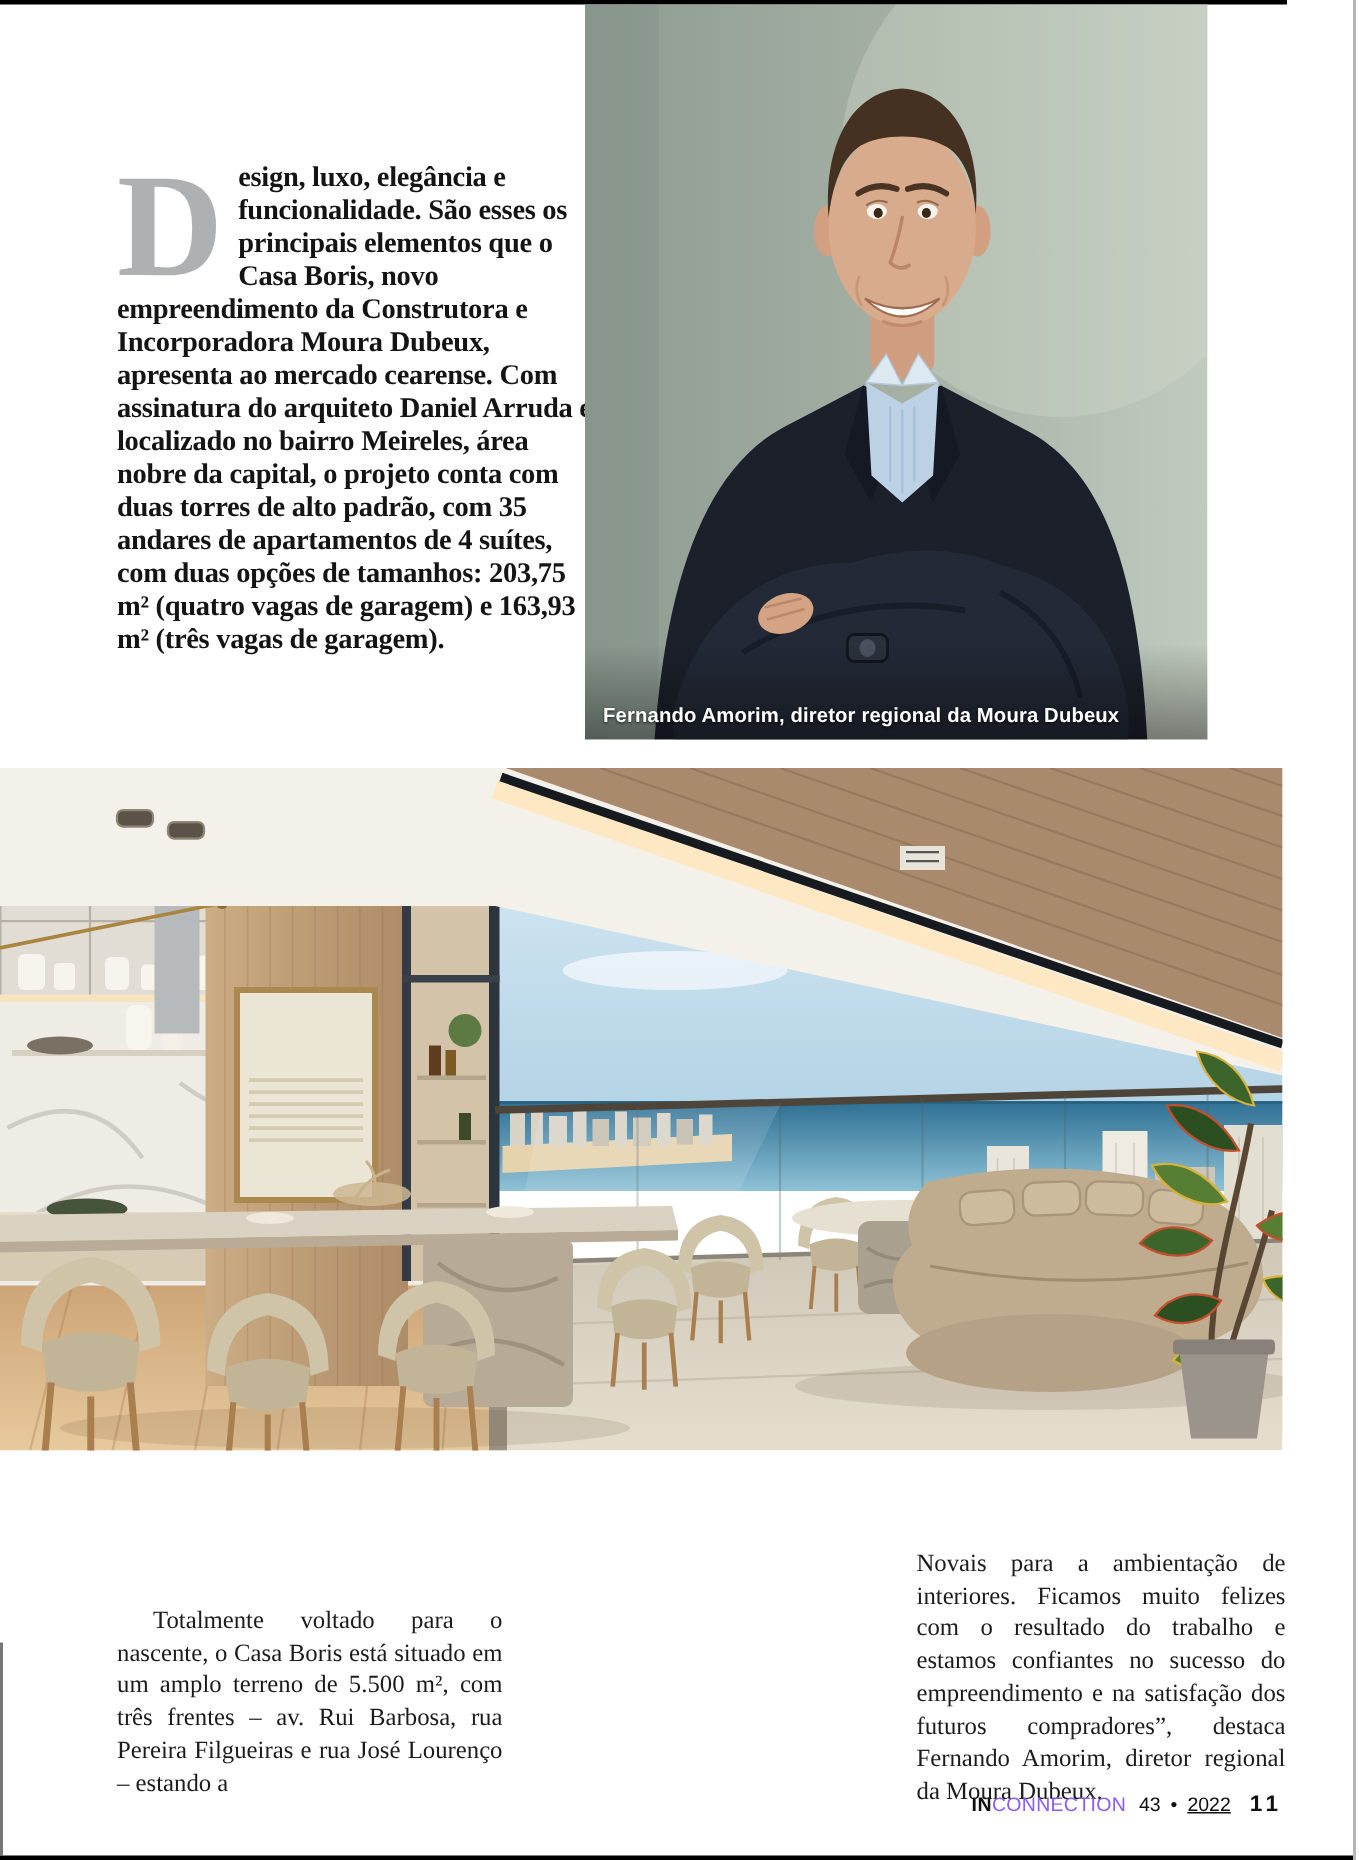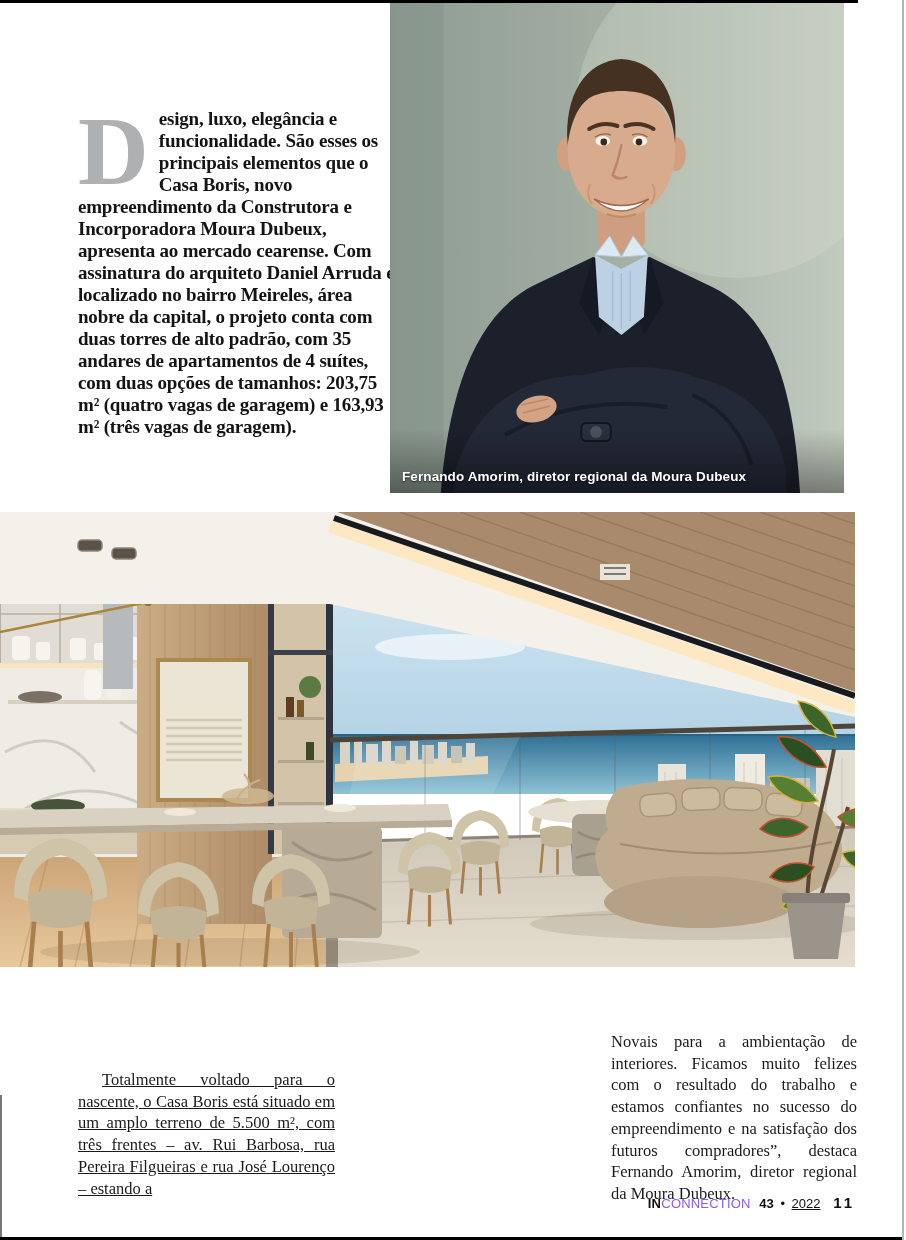--- a/index.html
+++ b/index.html
@@ -19,21 +19,21 @@
   .dropcap{
     float:left;font-family:"Liberation Serif",serif;font-weight:700;
     font-size:98px;line-height:72px;color:#aeb0b2;margin:7px 10px 0 0;
   }
   .intro-text{
     margin:0;font-size:19px;font-weight:700;line-height:22px;
     letter-spacing:-0.2px;color:#141414;text-align:left;
   }
 
   
-  .portrait{position:absolute;left:390px;top:3px;width:454px;height:490px;margin:0;}
+  .portrait{position:absolute;left:390px;top:3px;width:415px;height:490px;margin:0;}
   .portrait svg{display:block;width:100%;height:100%;}
   .caption-shade{position:absolute;left:0;bottom:0;width:100%;height:64px;
     background:linear-gradient(180deg,rgba(0,0,0,0) 0%,rgba(0,0,0,0.38) 100%);}
   .portrait figcaption{
     position:absolute;left:12px;bottom:9px;
     font-family:"Liberation Sans",sans-serif;font-weight:700;font-size:13.5px;
     color:#ffffff;text-shadow:0 1px 2px rgba(0,0,0,.75);letter-spacing:.1px;
   }
 
   
@@ -44,32 +44,32 @@
   .section-title{
     position:absolute;left:78px;top:990px;margin:0;
     font-size:35px;line-height:35px;font-weight:700;letter-spacing:-0.4px;color:#131313;
   }
   .badge-icon{display:inline-block;width:21px;height:21px;vertical-align:5px;margin-right:9px;}
 
   
   .col{position:absolute;font-size:16.5px;line-height:21.7px;text-align:justify;color:#1b1b1b;}
   .col p{margin:0;}
   .col-1{left:78px;top:1069px;width:257px;}
-  .col-1 p{text-indent:24px;text-decoration:underline;}
+  .col-1 p{text-indent:24px;}
   .col-2{left:347px;top:1031px;width:245px;}
   .col-3{left:611px;top:1031px;width:246px;}
 
   
   .folio{
     position:absolute;left:0;top:1194px;width:855px;text-align:right;
     font-family:"Liberation Sans",sans-serif;font-size:13px;color:#101010;white-space:nowrap;
   }
   .fol-in{font-weight:700;letter-spacing:.3px;}
   .fol-conn{font-weight:400;letter-spacing:.2px;color:#8b5cf6;}
-  .fol-issue{font-weight:700;margin-left:5px;}
+  .fol-issue{font-weight:400;margin-left:5px;}
   .fol-sep{margin:0 3px;}
   .fol-year{font-weight:400;text-decoration:underline;}
   .fol-page{font-weight:700;font-size:15px;letter-spacing:3px;margin-left:9px;text-align:right;}
 </style>
 </head>
 <body>
 
 <div class="page">
 
   <div class="top-rule"></div>

